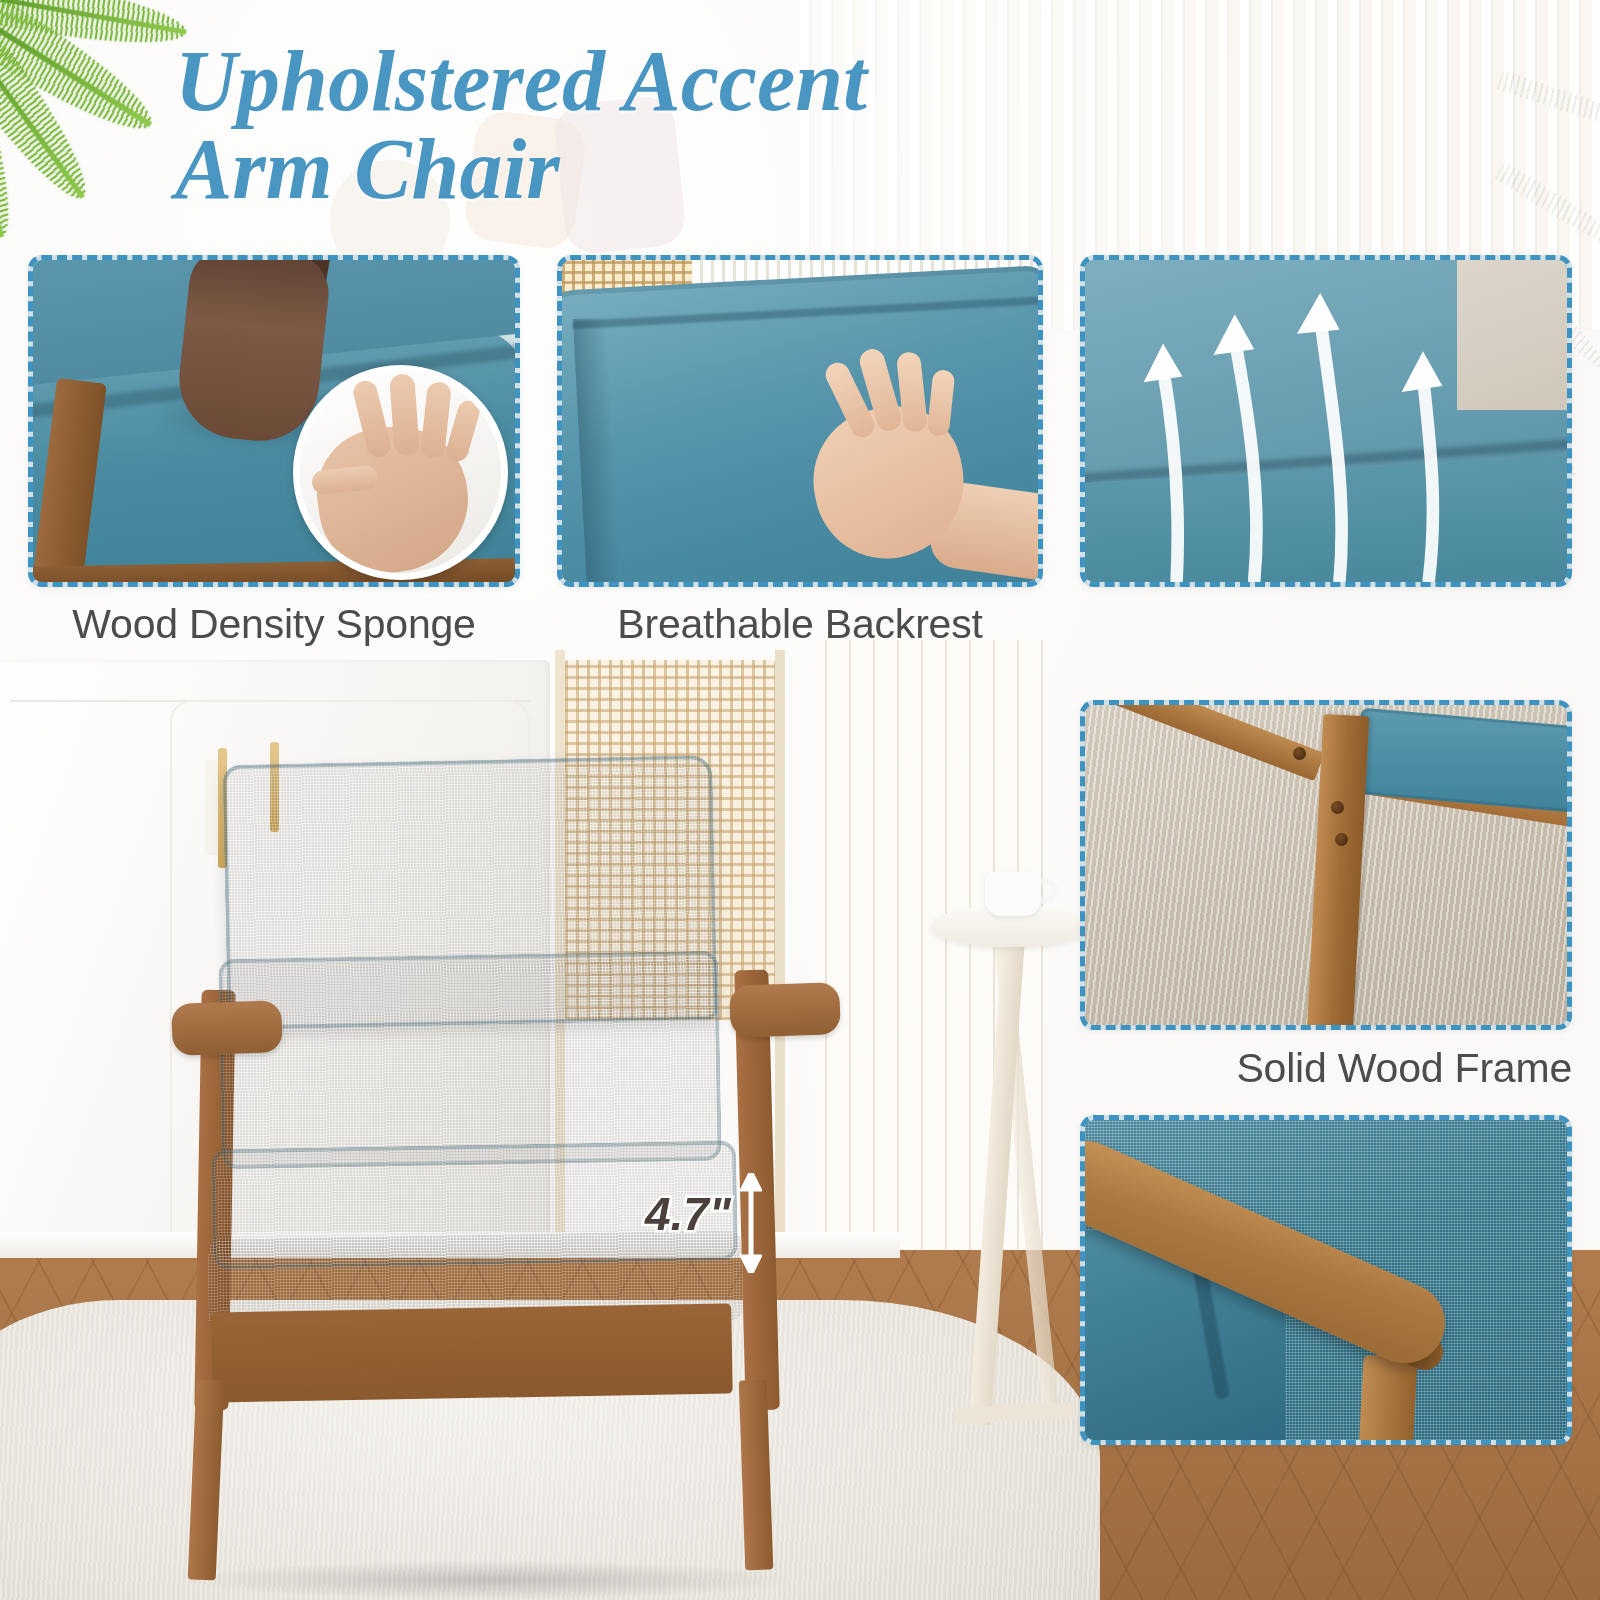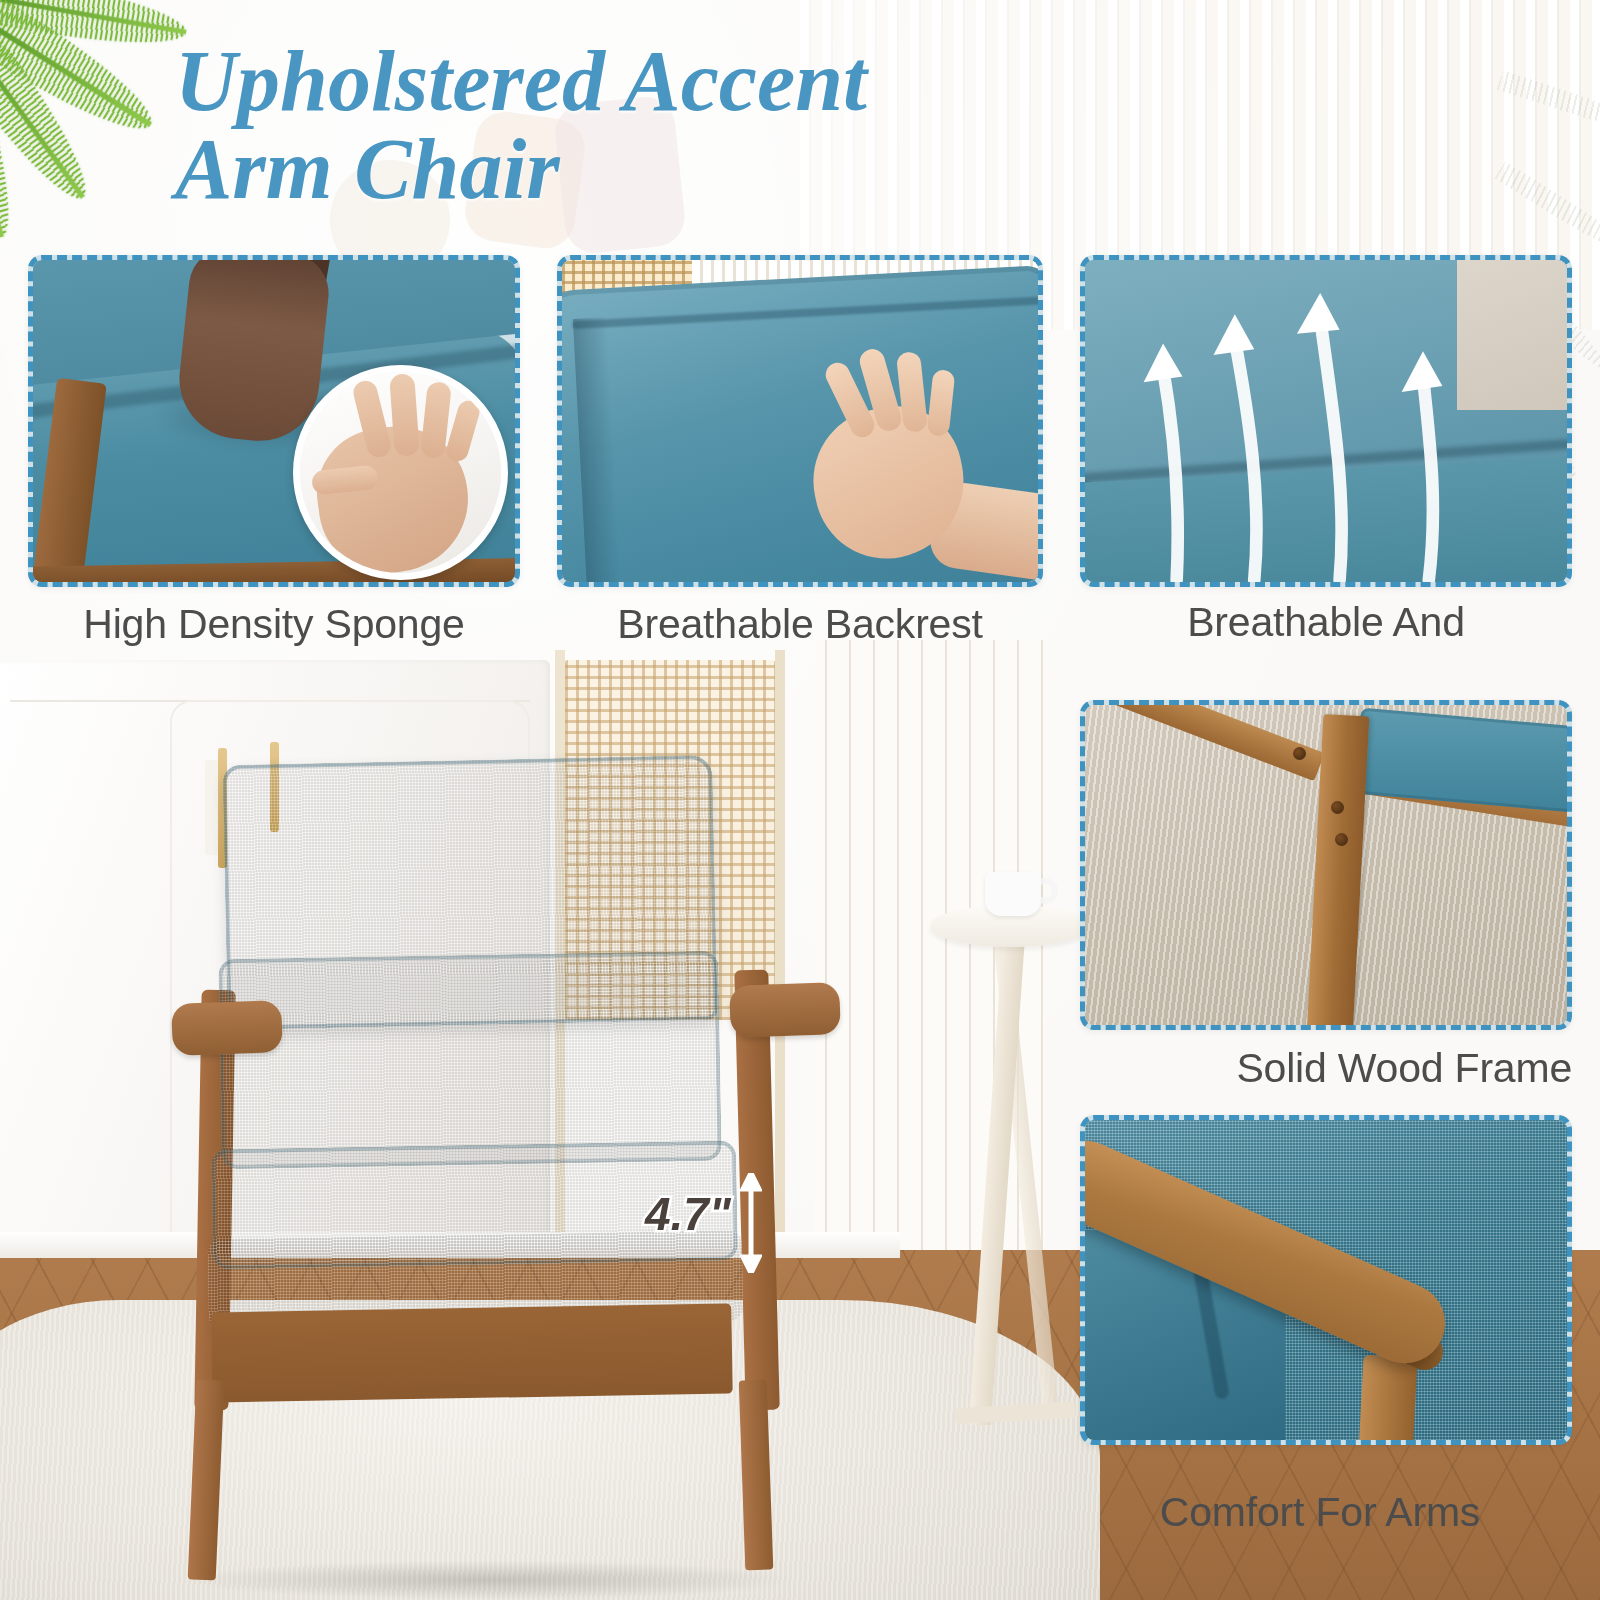--- a/index.html
+++ b/index.html
@@ -502,21 +502,19 @@
   <div class="pimg">
     <div class="p5-fab"></div>
     <div class="p5-fabL"></div>
     <div class="p5-pleat"></div>
     <div class="p5-post"></div>
     <div class="p5-arm-side"></div>
     <div class="p5-arm"></div>
   </div>
 </div>
 
-<div class="cap" id="cap-sponge">High Density Sponge</div>
+<div class="cap" id="cap-sponge">Wood Density Sponge</div>
 <div class="cap" id="cap-backrest">Breathable Backrest</div>
 <div class="cap" id="cap-breathable">
-  <div>Breathable And</div>
 </div>
 <div class="cap" id="cap-wood">Solid Wood Frame</div>
 <div class="cap" id="cap-armrest">
-  <div>Comfort For Arms</div>
 </div>
 
 </body></html>

